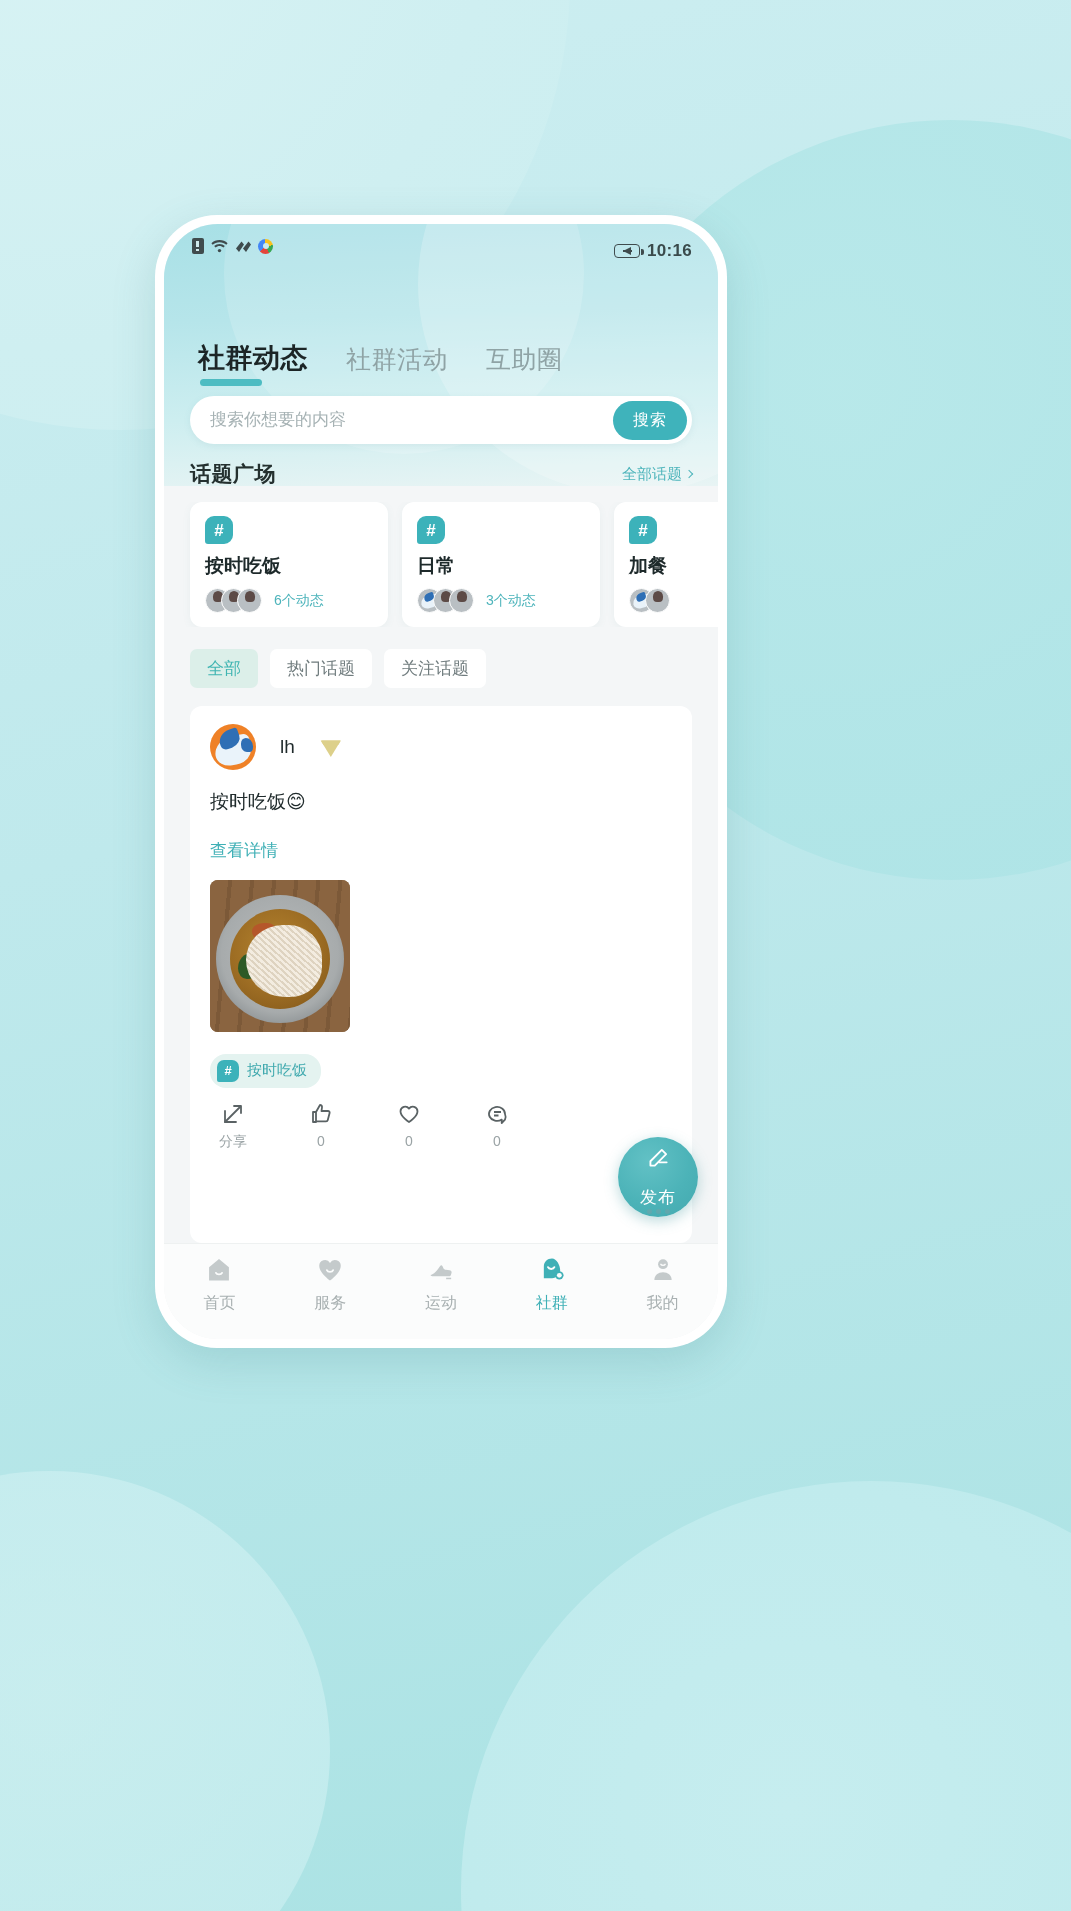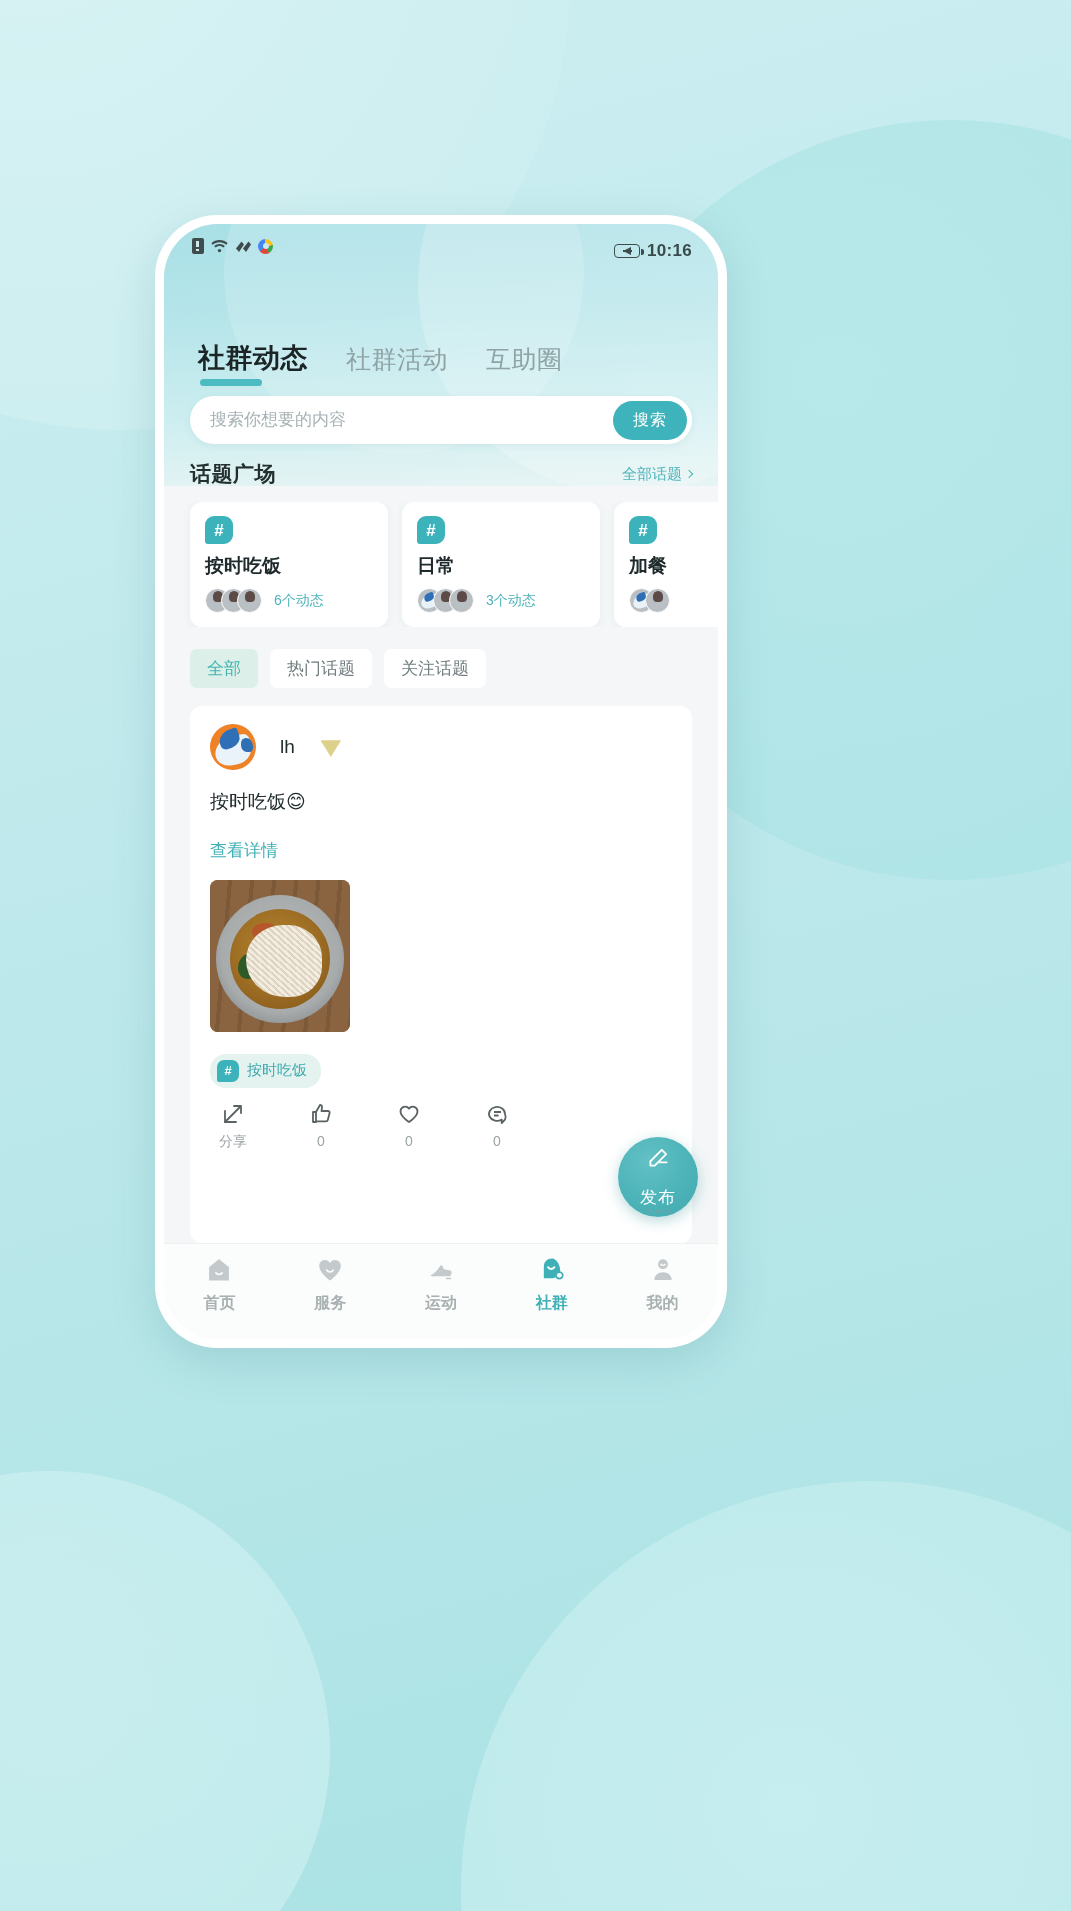--- a/index.html
+++ b/index.html
@@ -633,21 +633,20 @@
     padding-top: 12px;
     border-top: 1px solid #eef1f1;
   }
   .nav-item {
     flex: 1;
     display: flex;
     flex-direction: column;
     align-items: center;
     gap: 9px;
     cursor: pointer;
-    font-weight: bold;
   }
   .nav-label {
     font-size: 16px;
     color: #a8b0b1;
   }
   .nav-item.active .nav-label { color: #3fb0b6; }
   .nav-icon { width: 28px; height: 28px; display: block; }
   .nav-fill { fill: #c4cacb; }
   .nav-item.active .nav-fill { fill: #3fb0b6; }
 </style>

